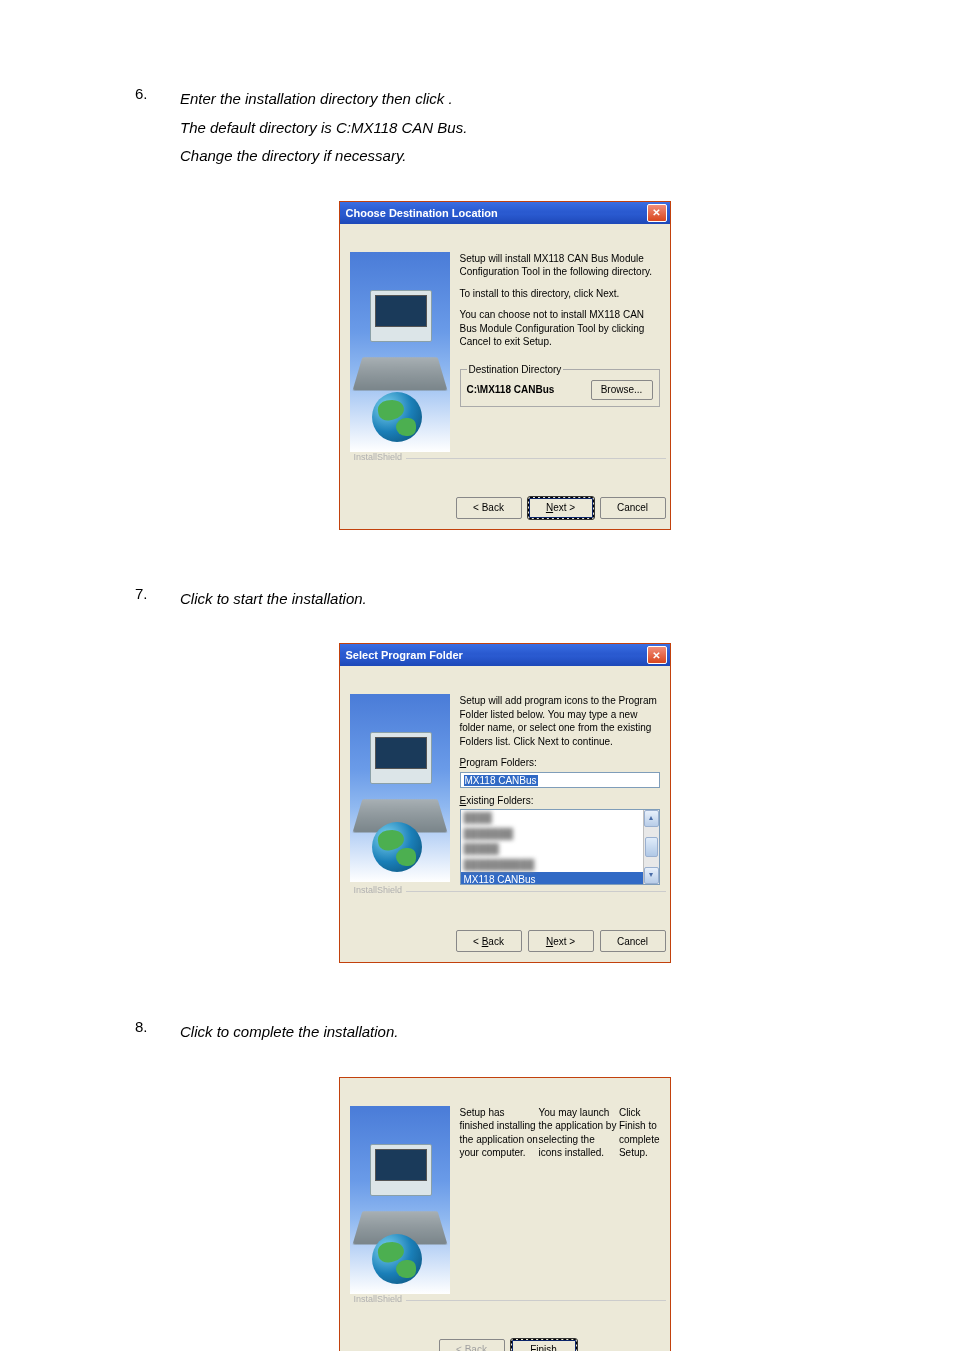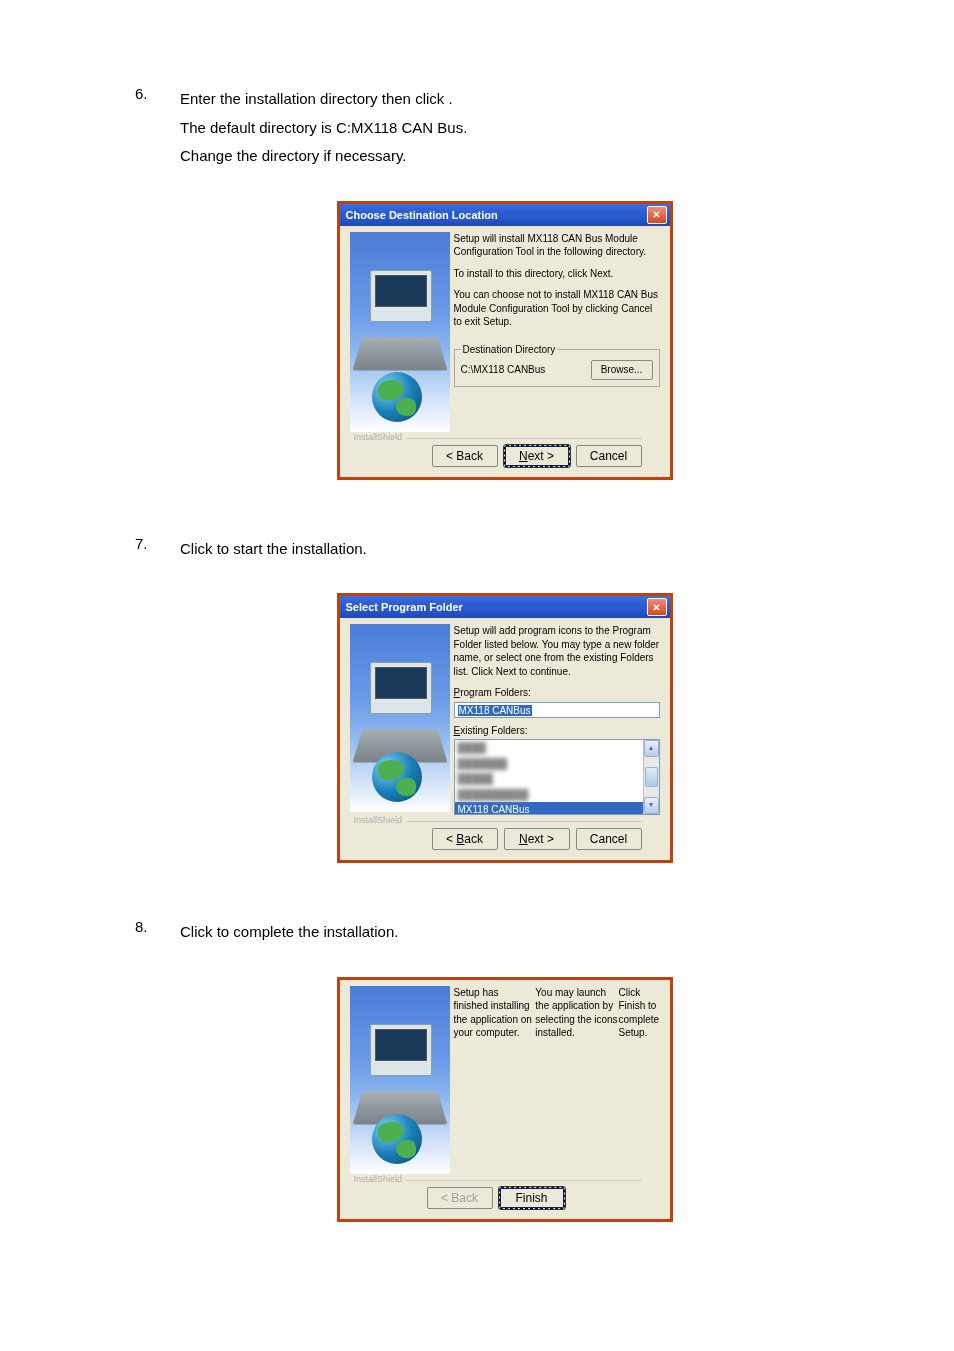--- a/index.html
+++ b/index.html
@@ -18,29 +18,30 @@
     display: flex;
     margin-bottom: 6px;
   }
   .step-num {
     width: 45px;
     flex-shrink: 0;
   }
   .step-body {
     flex: 1;
     line-height: 1.9;
+    font-style: italic;
   }
   .dialog-wrap {
     display: flex;
     justify-content: center;
     margin: 30px 0 55px 0;
   }
   .dialog {
     width: 330px;
-    border: 3px solid #c2410c;
+    border: 1px solid #c2410c;
     background: #ece9d8;
     font-size: 10px;
     font-family: Tahoma, Arial, sans-serif;
     color: #000;
   }
   .titlebar {
     height: 22px;
     background: linear-gradient(to bottom, #3a6ee3 0%, #2959cf 45%, #2a5ad0 55%, #1d48b8 100%);
     color: #fff;
     display: flex;
@@ -56,22 +57,22 @@
     background: linear-gradient(to bottom,#f08d7a,#d9461e);
     border: 1px solid #fff;
     border-radius: 2px;
     color: #fff;
     font-size: 10px;
     display:flex;align-items:center;justify-content:center;
     font-weight:bold;
   }
   .dlg-body {
     display: flex;
-    padding: 6px 10px 4px 10px;
-    gap: 4px;
+    padding: 28px 10px 4px 10px;
+    gap: 10px;
   }
   .side-img {
     width: 100px;
     height: 200px;
     flex-shrink: 0;
     background: linear-gradient(to bottom,#4a7cd8 0%, #6a9be8 40%, #8fb8f0 60%, #fff 100%);
     position: relative;
     overflow: hidden;
   }
   .monitor {
@@ -90,50 +91,50 @@
   .content-col p { margin: 0 0 8px 0; }
 
   fieldset.dest {
     border:1px solid #aaa;
     margin: 14px 0 0 0;
     padding: 4px 6px 6px 6px;
     font-size:10px;
   }
   fieldset.dest legend { padding:0 2px; }
   .dest-row { display:flex; justify-content:space-between; align-items:center; }
-  .dest-path { color:#000; }
+  .dest-path { color:#000;font-weight:bold; }
   .browse-btn {
     width: 60px; height:18px;
     background:#ece9d8;
     border:1px solid #888;
     border-radius:2px;
     font-size:10px;
     display:flex;align-items:center;justify-content:center;text-align:center;
   }
 
   .dlg-footer {
-    padding: 2px 28px 10px 10px;
+    padding: 2px 4px 10px 10px;
   }
   .footer-line {
     border-top:1px solid #ccc;
     margin-bottom:6px;
     position:relative;
   }
   .footer-brand {
     position:absolute; top:-7px; left:0; background:#ece9d8;
     padding:0 4px; color:#b0b0b0; font-size:9px;
   }
   .btn-row { display:flex; justify-content:flex-end; gap:6px; margin-top:4px;}
   .win-btn {
     width:64px;height:20px;
     background:#ece9d8;
     border:1px solid #888;
     border-radius:2px;
-    font-size:12px;
-    display:flex;align-items:center;justify-content:center;
+    font-size:10px;
+    display:flex;align-items:center;justify-content:center;margin-top:32px;
   }
   .win-btn.default { border:1px dashed #000; outline:1px solid #333; outline-offset:0; box-shadow:inset 0 0 0 1px #0a246a; }
   .win-btn.disabled { color:#a0a0a0; }
 
   .text-input {
     width:100%; height:16px;
     border:1px solid #7f9db9;
     background:#fff;
     color:#fff;
     padding:1px 3px;

